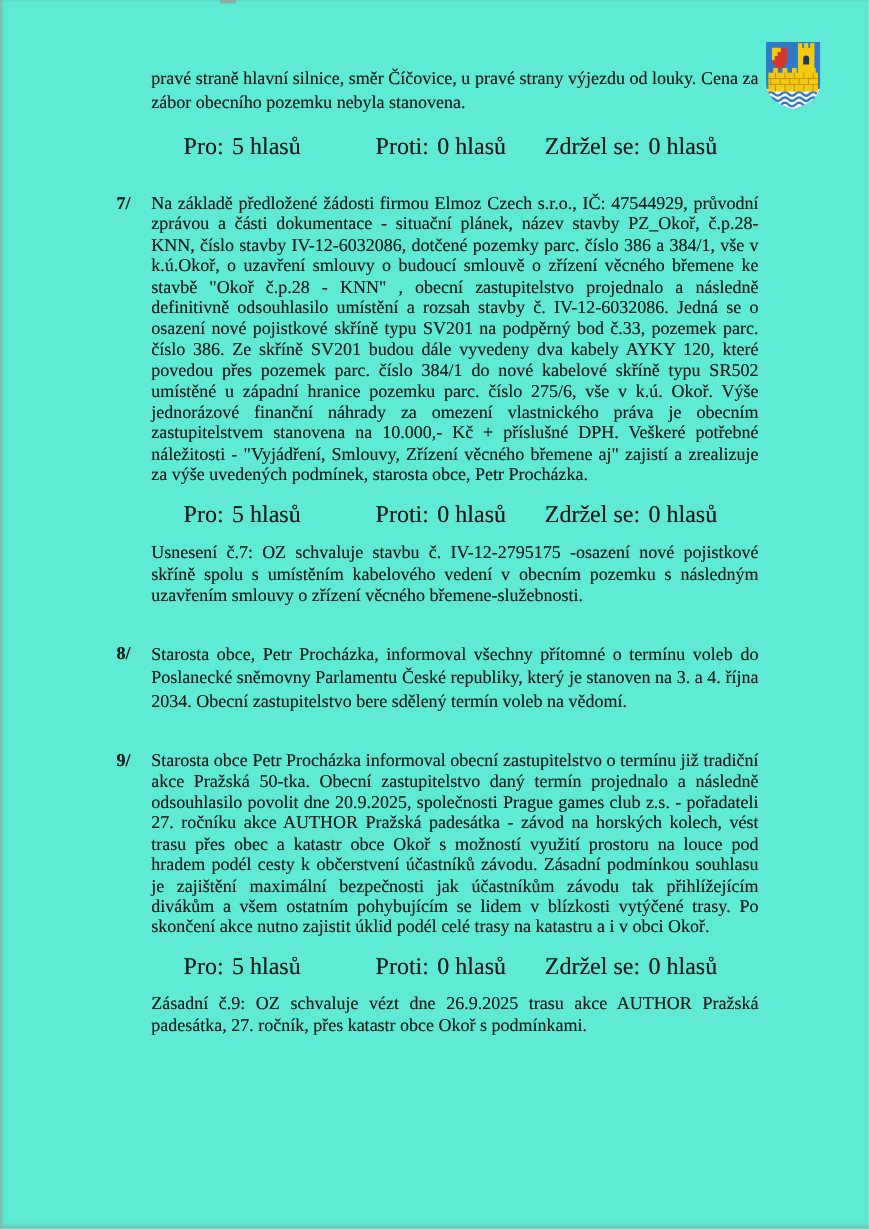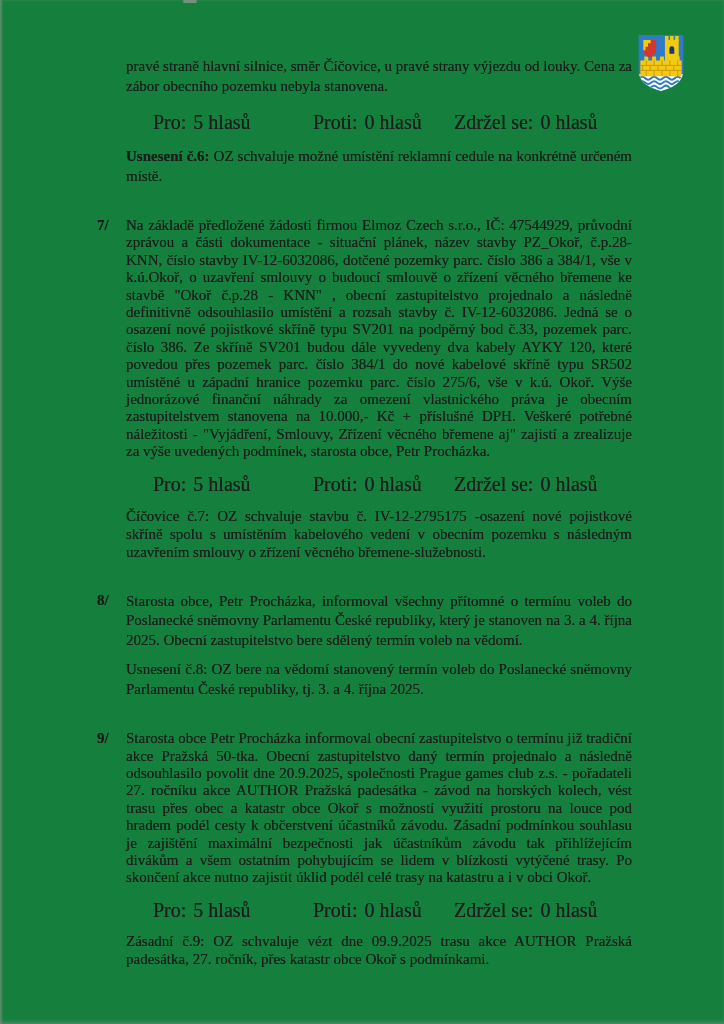--- a/index.html
+++ b/index.html
@@ -7,21 +7,21 @@
   body{
     width:724px;height:1024px;
     background:#ffffff;
     font-family:"Liberation Serif","DejaVu Serif",serif;
     color:#1c1c1c;
     position:relative;
     overflow:hidden;
   }
   .page{
     position:absolute;inset:0;
-    background:#15803d;
+    background:#5eead4;
     box-shadow:inset 2px 0 2px rgba(150,150,150,.45), inset 0 -3px 3px rgba(140,140,140,.35);
   }
   .scan-smudge{
     position:absolute;top:0;left:183px;width:14px;height:3px;
     background:#9a9a9a;border-radius:2px;opacity:.7;
   }
   .content{
     position:absolute;top:56px;left:126px;width:506px;
   }
   .par{
@@ -91,61 +91,53 @@
   <div class="content">
 
     <p class="par intro" style="margin:0;">pravé straně hlavní silnice, směr Číčovice, u pravé strany výjezdu od louky. Cena za zábor obecního pozemku nebyla stanovena.</p>
 
     <div class="votes mt-vote">
       <span class="v1"><span class="lbl">Pro:</span><span>5 hlasů</span></span>
       <span class="v2"><span class="lbl">Proti:</span><span>0 hlasů</span></span>
       <span class="v3"><span class="lbl">Zdržel se:</span><span>0 hlasů</span></span>
     </div>
 
-    <p class="par loose resolution mt-res" style="margin-bottom:0;margin-top:16px;">
-      <span class="res-label">Usnesení č.6:</span>
-      <span>OZ schvaluje  možné umístění reklamní cedule na konkrétně určeném místě.</span>
-    </p>
 
     <div class="section mt-sec">
       <span class="sec-num">7/</span>
       <p class="par" style="margin:0;">Na základě předložené žádosti firmou Elmoz Czech s.r.o., IČ: 47544929, průvodní zprávou a části dokumentace - situační plánek, název stavby PZ_Okoř, č.p.28-KNN, číslo stavby IV-12-6032086, dotčené pozemky parc. číslo 386 a 384/1, vše v k.ú.Okoř, o uzavření smlouvy o budoucí smlouvě o zřízení věcného břemene ke stavbě "Okoř č.p.28 - KNN" , obecní zastupitelstvo projednalo a následně definitivně odsouhlasilo umístění a rozsah stavby č. IV-12-6032086. Jedná se o osazení nové pojistkové skříně typu SV201 na podpěrný bod č.33, pozemek parc. číslo 386. Ze skříně SV201 budou dále vyvedeny dva kabely AYKY 120, které povedou přes pozemek parc. číslo 384/1 do nové kabelové skříně typu SR502 umístěné u západní hranice pozemku parc. číslo 275/6, vše v k.ú. Okoř. Výše jednorázové finanční náhrady za omezení vlastnického práva je obecním zastupitelstvem stanovena na 10.000,- Kč + příslušné DPH. Veškeré potřebné náležitosti - "Vyjádření, Smlouvy, Zřízení věcného břemene aj" zajistí a zrealizuje za výše uvedených podmínek, starosta obce, Petr Procházka.</p>
     </div>
 
     <div class="votes" style="margin-top:12px;">
       <span class="v1"><span class="lbl">Pro:</span><span>5 hlasů</span></span>
       <span class="v2"><span class="lbl">Proti:</span><span>0 hlasů</span></span>
       <span class="v3"><span class="lbl">Zdržel se:</span><span>0 hlasů</span></span>
     </div>
 
     <p class="par" style="margin:14px 0 0 0;line-height:18px;">
-      <span class="res-label">Číčovice č.7:</span>
+      <span class="res-label">Usnesení č.7:</span>
       <span>OZ schvaluje  stavbu č. IV-12-2795175 -osazení nové pojistkové skříně spolu s umístěním kabelového vedení v obecním pozemku s následným uzavřením smlouvy o zřízení věcného břemene-služebnosti.</span>
     </p>
 
     <div class="section mt-sec">
       <span class="sec-num">8/</span>
-      <p class="par loose" style="margin:0;">Starosta obce, Petr Procházka, informoval všechny přítomné o termínu voleb do Poslanecké sněmovny Parlamentu České republiky, který je stanoven na 3. a 4. října 2025. Obecní zastupitelstvo bere sdělený termín voleb na vědomí.</p>
+      <p class="par loose" style="margin:0;">Starosta obce, Petr Procházka, informoval všechny přítomné o termínu voleb do Poslanecké sněmovny Parlamentu České republiky, který je stanoven na 3. a 4. října 2034. Obecní zastupitelstvo bere sdělený termín voleb na vědomí.</p>
     </div>
 
-    <p class="par loose" style="margin:10px 0 0 0;">
-      <span class="res-label">Usnesení č.8:</span>
-      <span>OZ bere na vědomí stanovený termín voleb do Poslanecké sněmovny Parlamentu České republiky, tj. 3. a 4. října 2025.</span>
-    </p>
 
     <div class="section mt-sec">
       <span class="sec-num">9/</span>
       <p class="par" style="margin:0;">Starosta obce Petr Procházka informoval obecní zastupitelstvo o termínu již tradiční akce Pražská 50-tka. Obecní zastupitelstvo daný termín projednalo a následně odsouhlasilo povolit dne 20.9.2025, společnosti Prague games club z.s. - pořadateli 27. ročníku akce AUTHOR Pražská padesátka - závod na horských kolech, vést trasu přes obec a katastr obce Okoř s možností využití prostoru na louce pod hradem podél cesty k občerstvení účastníků závodu. Zásadní podmínkou souhlasu je zajištění maximální bezpečnosti jak účastníkům závodu tak přihlížejícím divákům a všem ostatním pohybujícím se lidem v blízkosti vytýčené trasy. Po skončení akce nutno zajistit úklid podél celé trasy na katastru a i v obci Okoř.</p>
     </div>
 
     <div class="votes" style="margin-top:12px;">
       <span class="v1"><span class="lbl">Pro:</span><span>5 hlasů</span></span>
       <span class="v2"><span class="lbl">Proti:</span><span>0 hlasů</span></span>
       <span class="v3"><span class="lbl">Zdržel se:</span><span>0 hlasů</span></span>
     </div>
 
     <p class="par" style="margin:13px 0 0 0;line-height:18px;">
       <span class="res-label">Zásadní č.9:</span>
-      <span>OZ schvaluje vézt dne 09.9.2025 trasu akce AUTHOR Pražská padesátka, 27. ročník, přes katastr obce Okoř s podmínkami.</span>
+      <span>OZ schvaluje vézt dne 26.9.2025 trasu akce AUTHOR Pražská padesátka, 27. ročník, přes katastr obce Okoř s podmínkami.</span>
     </p>
 
   </div>
 </div>
 
 </body></html>

